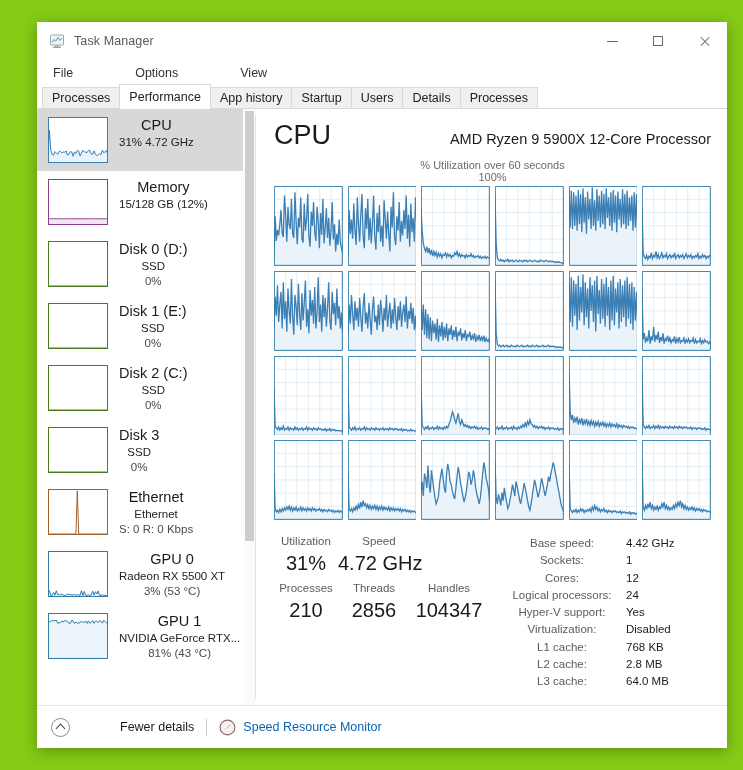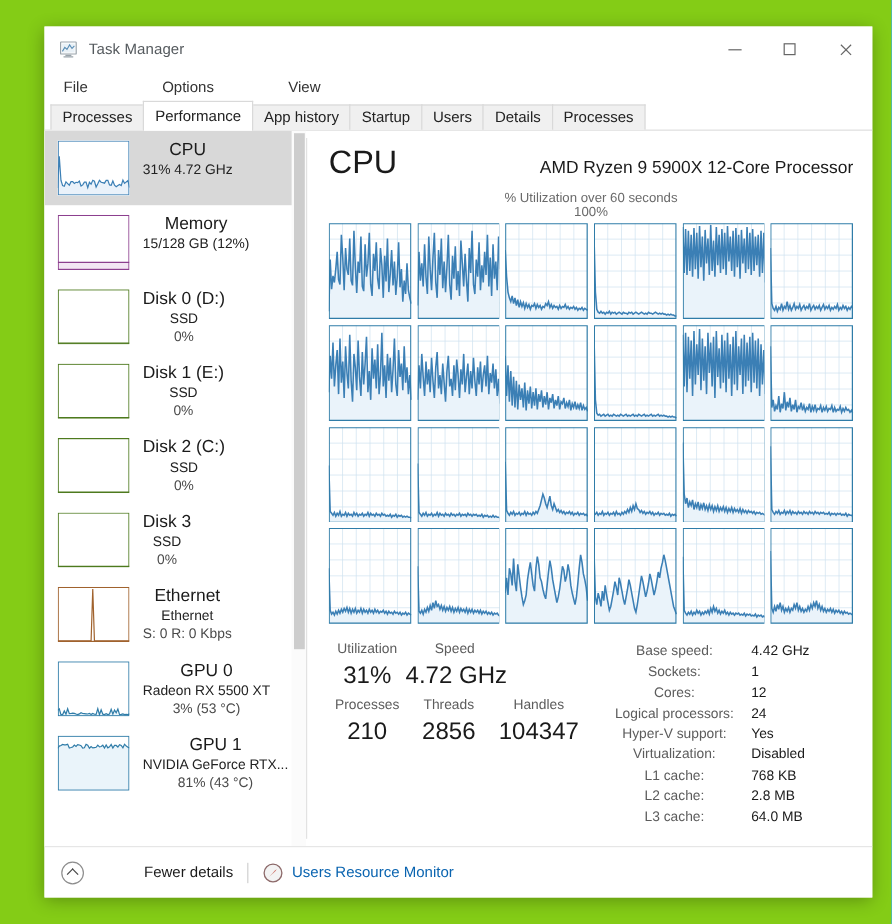--- a/index.html
+++ b/index.html
@@ -1005,17 +1005,17 @@
       </div>
       <div class="fsep"></div>
       <div class="orm">
         <span class="orm-icon">
           <svg viewBox="0 0 17 17">
             <circle cx="8.5" cy="8.5" r="7.4" fill="#f3f3f3" stroke="#8d6a6a" stroke-width="1.1"></circle>
             <path d="M5.4 11.6 L10.2 6.4 L11.6 5.4 L10.6 6.8 L5.4 11.6 Z" fill="#c0392b"></path>
             <path d="M5.4 11.6 L6.4 10.2 L11.6 5.4 Z" fill="#e8e8e8"></path>
           </svg>
         </span>
-        <span class="orm-lbl">Users Resource Monitor</span>
+        <span class="orm-lbl">Speed Resource Monitor</span>
       </div>
     </div>
   </div>
 </div>
 
 </body></html>

